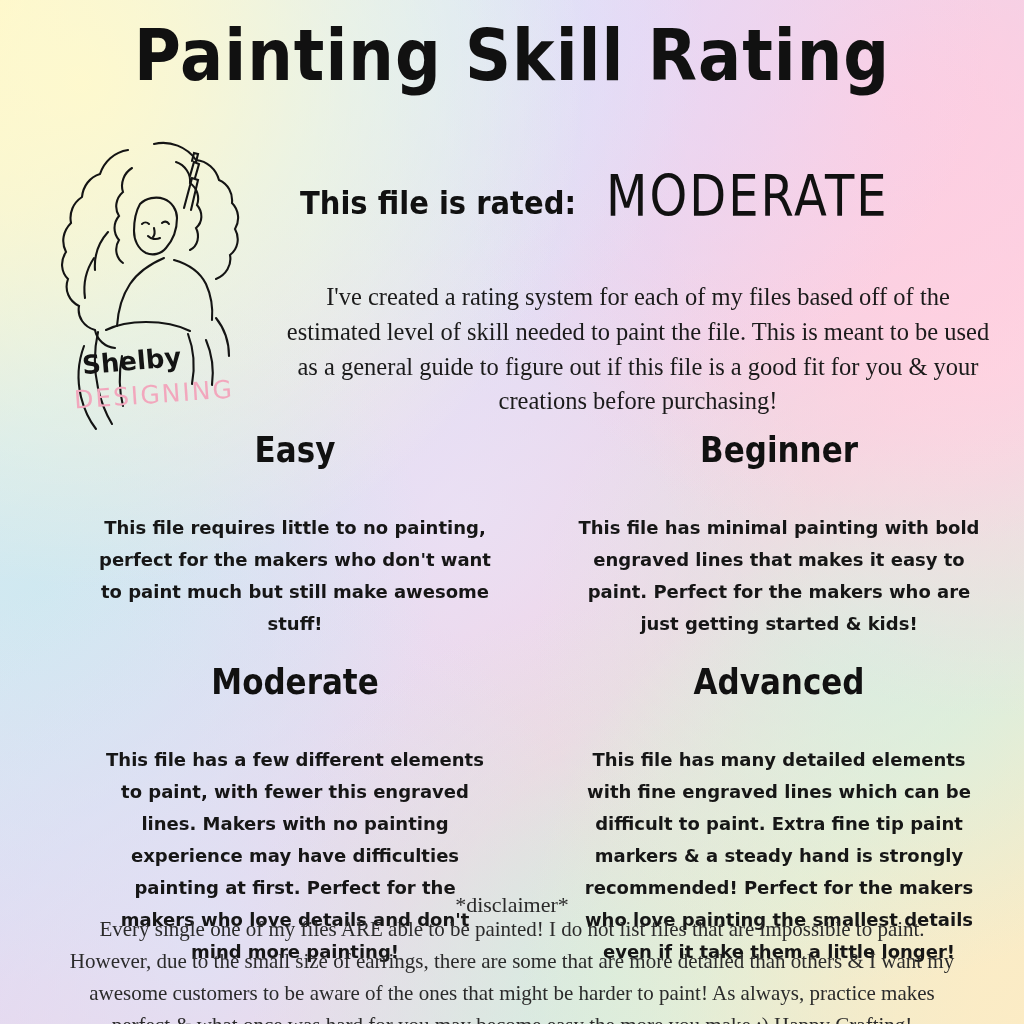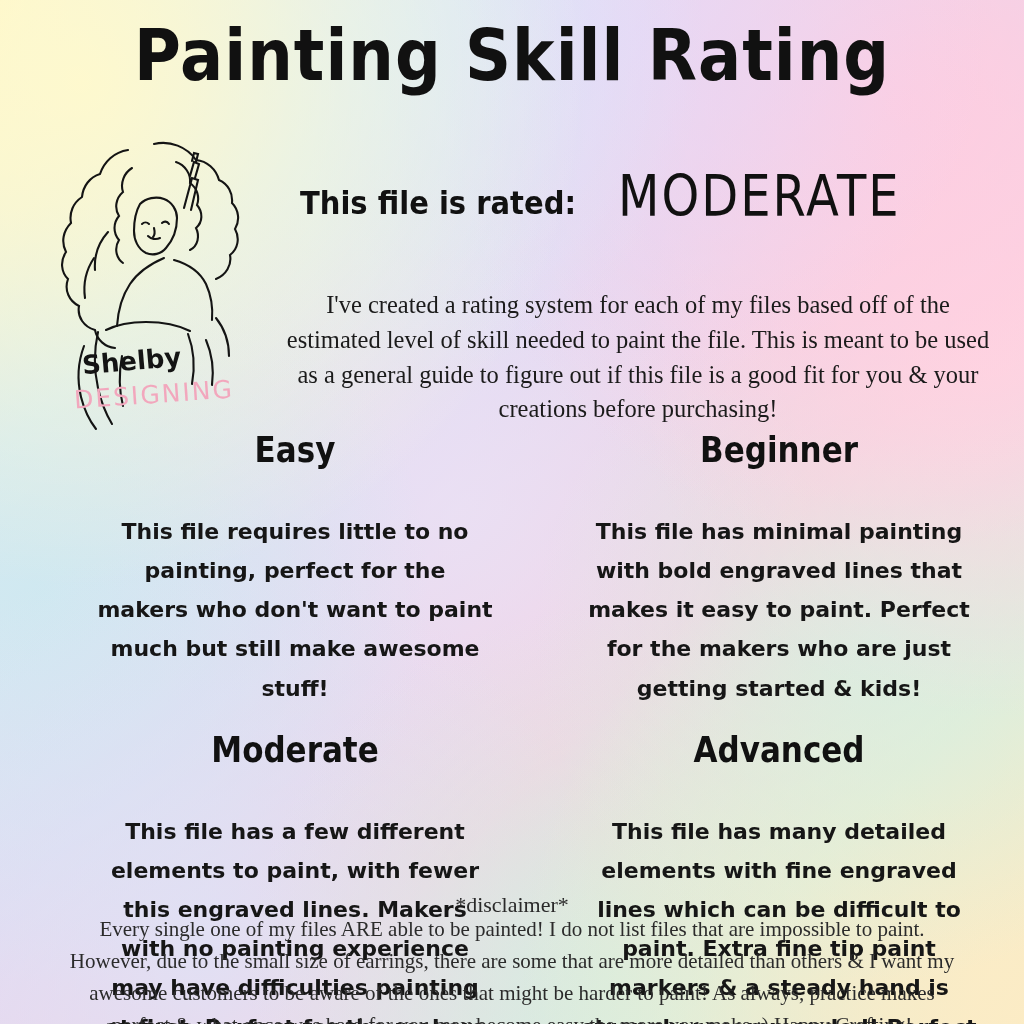--- a/index.html
+++ b/index.html
@@ -45,39 +45,39 @@
     transform: scaleY(1.12);
     transform-origin: top center;
   }
   .rated-line {
     position: absolute;
     top: 168px;
     left: 300px;
     width: 680px;
     display: flex;
     align-items: baseline;
-    gap: 42px;
+    gap: 30px;
   }
   .rated-label {
     font-family: "DejaVu Sans", sans-serif;
     font-weight: bold;
     font-size: 29px;
     color: #111;
     transform: scaleY(1.1);
   }
   .rated-value {
     font-family: "DejaVu Sans", sans-serif;
     font-size: 48px;
     letter-spacing: 2px;
     color: #111;
     transform: scaleY(1.2);
   }
   .intro {
     position: absolute;
-    top: 288px;
+    top: 280px;
     left: 282px;
     width: 712px;
     text-align: center;
     font-family: "Liberation Serif", serif;
     font-size: 24.5px;
     line-height: 1.42;
     color: #1b1b1b;
   }
   .levels {
     position: absolute;
@@ -98,21 +98,21 @@
     font-family: "DejaVu Sans", sans-serif;
     font-weight: bold;
     font-size: 31px;
     color: #111;
     margin-bottom: 8px;
     transform: scaleY(1.12);
   }
   .level-body {
     font-family: "DejaVu Sans", sans-serif;
     font-weight: bold;
-    font-size: 22px;
+    font-size: 18px;
     line-height: 1.78;
     color: #161616;
     padding: 0 26px;
     margin-top: 44px;
   }
   .level-2 .level-body, .level-4 .level-body { padding: 0 32px; text-align: center; }
   .disclaimer-title {
     position: absolute;
     top: 892px;
     left: 0;

